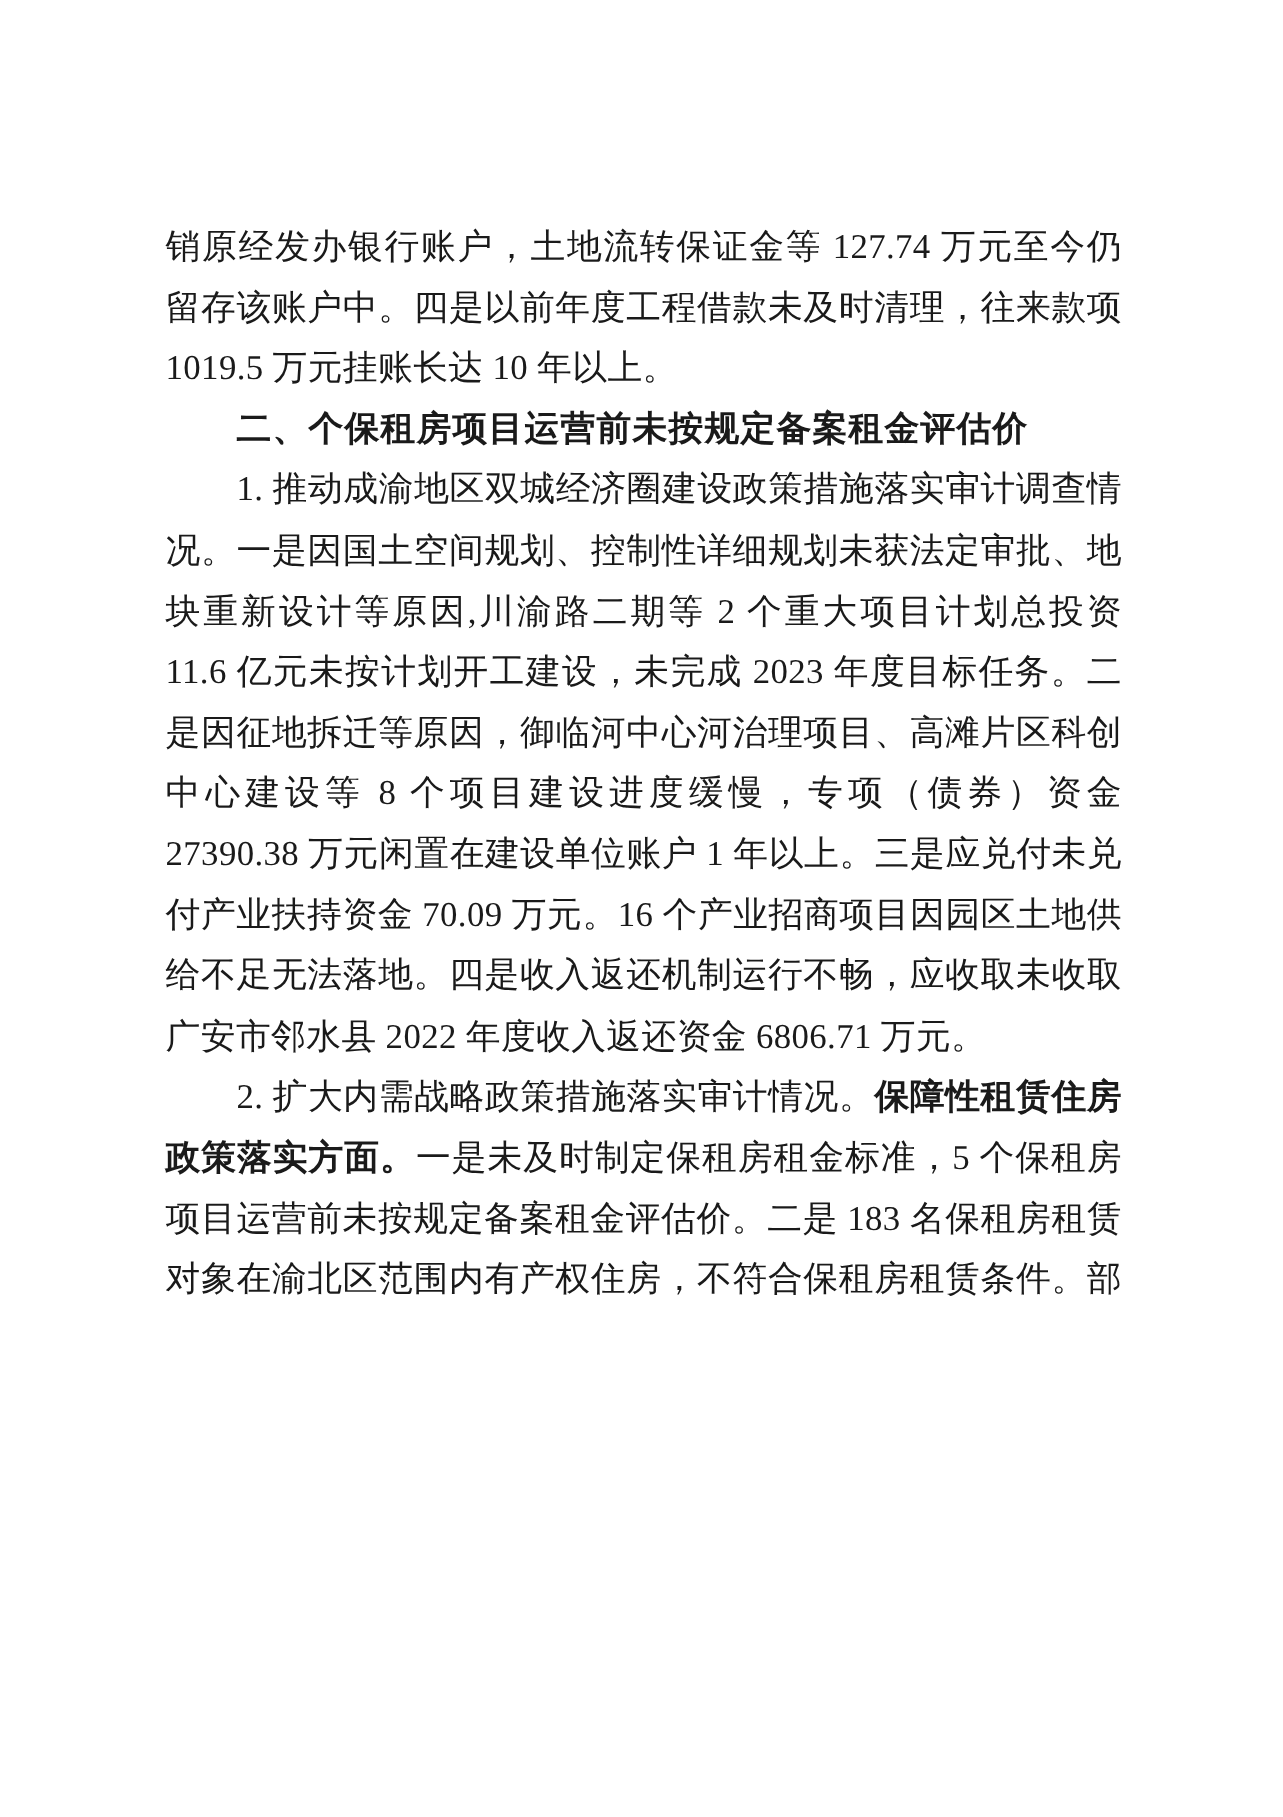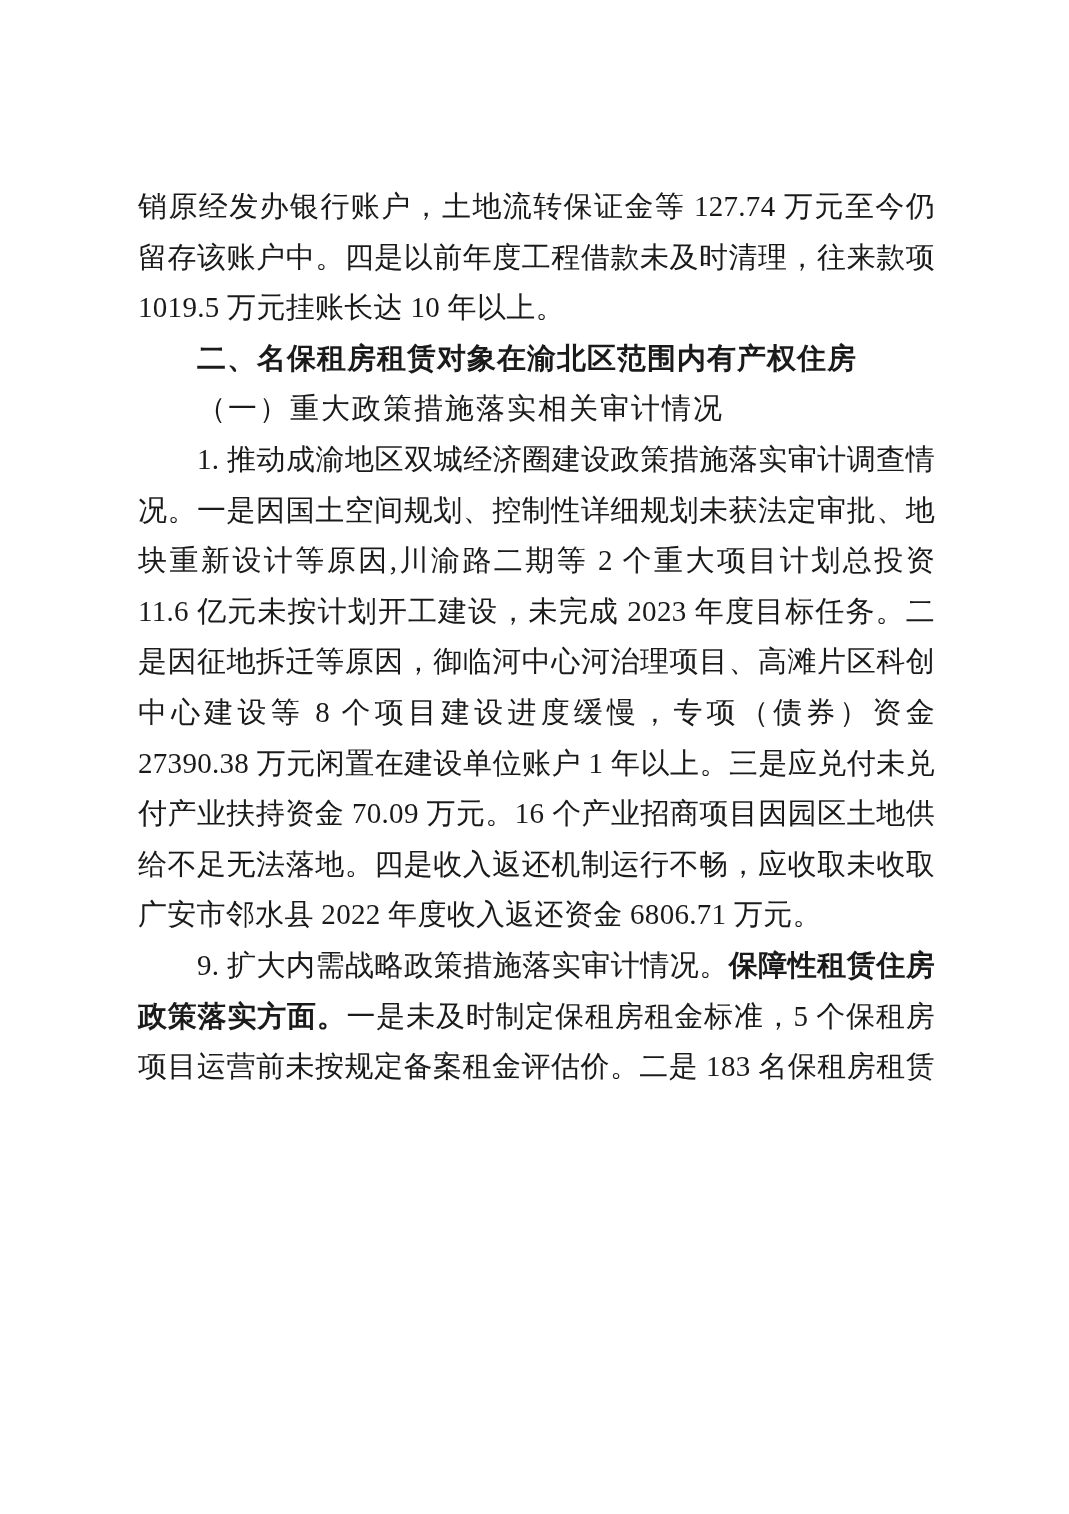--- a/index.html
+++ b/index.html
@@ -57,26 +57,25 @@
 </style>
 </head>
 <body>
 
 <div class="page">
 
   <div class="content">
 
     <p class="line"><span>销原经发办银行账户，土地流转保证金等 127.74 万元至今仍留存该账户中。四是以前年度工程借款未及时清理，往来款项 1019.5 万元挂账长达 10 年以上。</span></p>
 
-    <p class="line h1 indent"><span>二、名保租房租赁对象在渝北区范围内有产权住房</span></p>
+    <p class="line h1 indent"><span>二、个保租房项目运营前未按规定备案租金评估价</span></p>
 
-    <p class="line h2 indent"><span>（一）重大政策措施落实相关审计情况</span></p>
 
 
     <p class="line indent"><span>1. 推动成渝地区双城经济圈建设政策措施落实审计调查情况。一是因国土空间规划、控制性详细规划未获法定审批、地块重新设计等原因,川渝路二期等 2 个重大项目计划总投资 11.6 亿元未按计划开工建设，未完成 2023 年度目标任务。二是因征地拆迁等原因，御临河中心河治理项目、高滩片区科创中心建设等 8 个项目建设进度缓慢，专项（债券）资金 27390.38 万元闲置在建设单位账户 1 年以上。三是应兑付未兑付产业扶持资金 70.09 万元。16 个产业招商项目因园区土地供给不足无法落地。四是收入返还机制运行不畅，应收取未收取广安市邻水县 2022 年度收入返还资金 6806.71 万元。</span></p>
 
-    <p class="line indent"><span>9. 扩大内需战略政策措施落实审计情况。</span><span class="bold-run">保障性租赁住房政策落实方面。</span><span>一是未及时制定保租房租金标准，5 个保租房项目运营前未按规定备案租金评估价。二是 183 名保租房租赁对象在渝北区范围内有产权住房，不符合保租房租赁条件。部分</span></p>
+    <p class="line indent"><span>2. 扩大内需战略政策措施落实审计情况。</span><span class="bold-run">保障性租赁住房政策落实方面。</span><span>一是未及时制定保租房租金标准，5 个保租房项目运营前未按规定备案租金评估价。二是 183 名保租房租赁对象在渝北区范围内有产权住房，不符合保租房租赁条件。部分</span></p>
 
   </div>
 
   <div class="footer">— 7 —</div>
 
 </div>
 
 </body></html>

